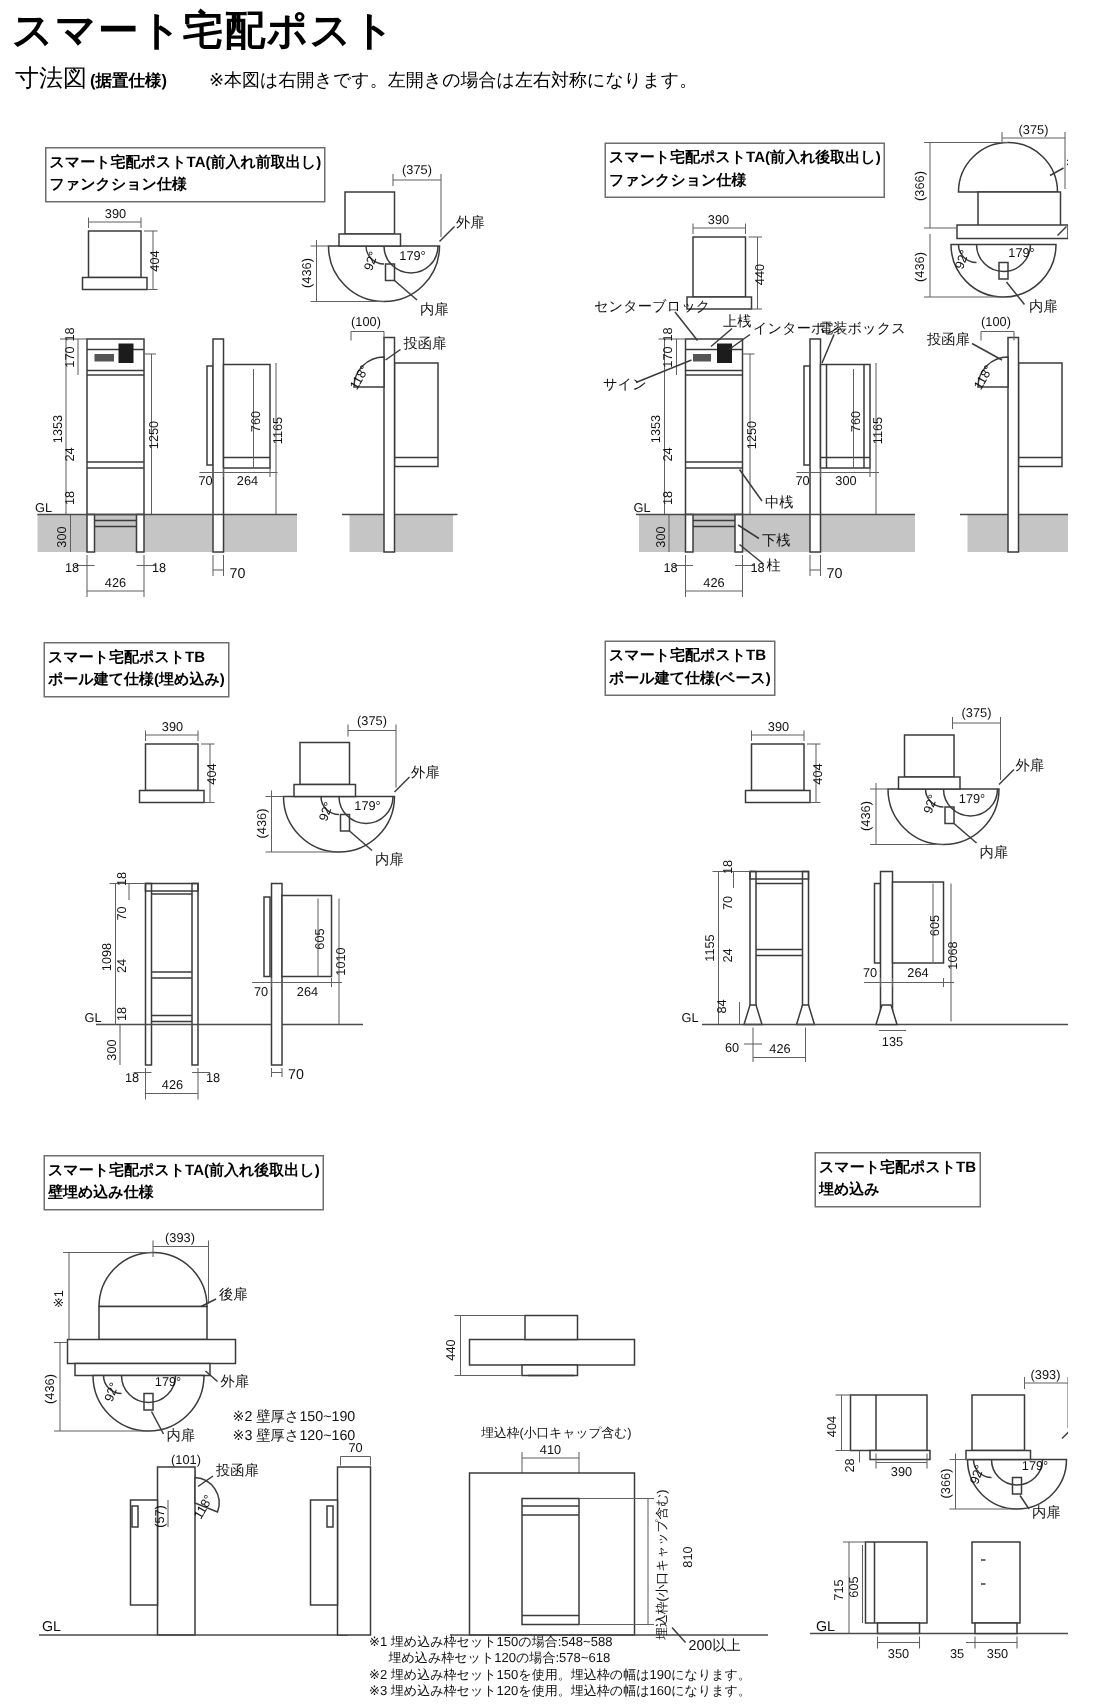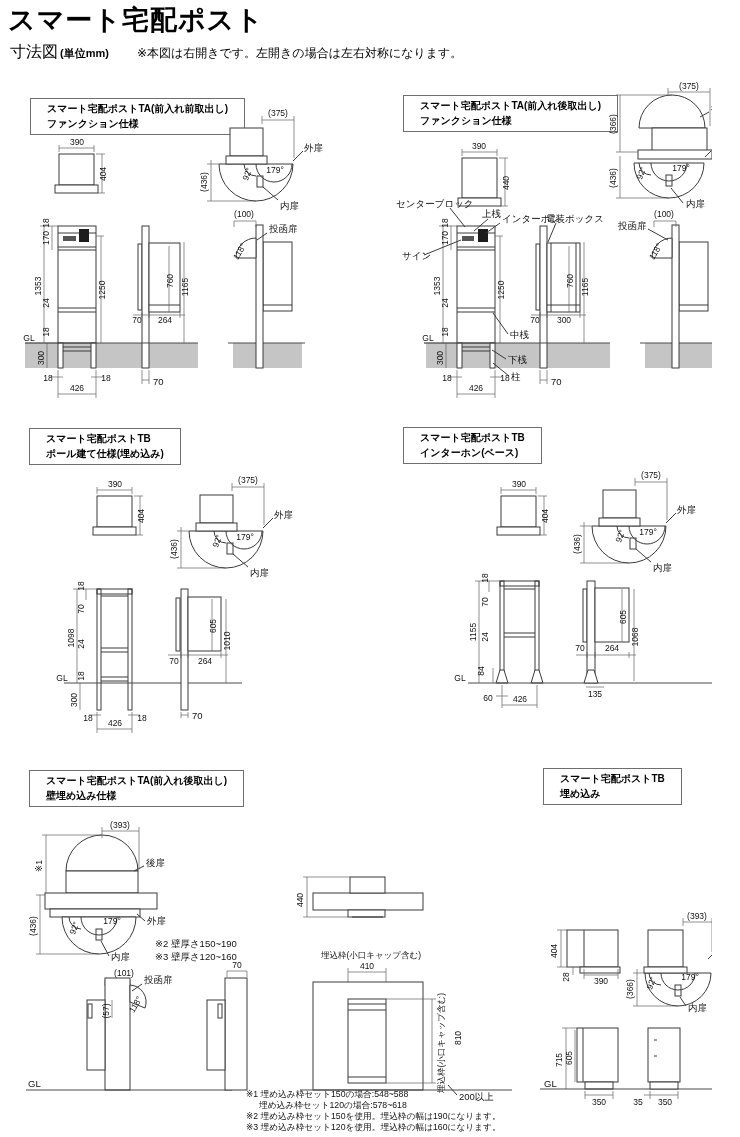--- a/index.html
+++ b/index.html
@@ -3,59 +3,59 @@
 <meta charset="utf-8">
 <style>
   html,body{margin:0;padding:0;background:#fff}
   .page{position:relative;width:712px;height:1137px;background:#fff;overflow:hidden;
         font-family:"Liberation Sans","DejaVu Sans",sans-serif;color:#000}
   .title{position:absolute;left:8px;top:2px;font-size:27px;font-weight:bold;letter-spacing:1px}
   .sub{position:absolute;left:10px;top:42px;white-space:nowrap}
   .sub-h{font-size:16px;font-weight:normal}
   .sub-u{font-size:11px;font-weight:bold;margin-left:2px}
   .sub-n{font-size:12px;margin-left:28px}
-  .hdr{position:absolute;border:1px solid #6e6e6e;background:#fff;padding:3px 16px;
+  .hdr{position:absolute;border:1px solid #6e6e6e;background:#fff;padding:3px 2px;
        font-size:10px;font-weight:bold;line-height:1.45;white-space:nowrap}
   svg.art{position:absolute;left:0;top:0}
   .s{fill:none;stroke:#3b3b3b;stroke-width:1}
   .sw{fill:#fff;stroke:#3b3b3b;stroke-width:1}
   .d{fill:none;stroke:#616161;stroke-width:0.7}
   .gl{fill:none;stroke:#4a4a4a;stroke-width:1}
   .gb{fill:#c5c5c5}
   .blk{fill:#1c1c1c}
   .gry{fill:#555}
   svg text{font-family:"Liberation Sans","DejaVu Sans",sans-serif;font-size:8.5px;fill:#111;text-anchor:middle}
   svg text.lab{font-size:9.5px;text-anchor:start}
   svg text.fn{font-size:8.7px;text-anchor:start}
 </style>
 </head>
 <body>
 
 <div class="page">
 
   <div class="title">スマート宅配ポスト</div>
   <div class="sub">
-    <span class="sub-h">寸法図</span><span class="sub-u">(単位mm)</span><span class="sub-n">※本図は右開きです。左開きの場合は左右対称になります。</span>
+    <span class="sub-h">寸法図</span><span class="sub-u">(据置仕様)</span><span class="sub-n">※本図は右開きです。左開きの場合は左右対称になります。</span>
   </div>
 
   <div class="hdr" style="left:30px;top:98px">
     <div>スマート宅配ポストTA(前入れ前取出し)</div>
     <div>ファンクション仕様</div>
   </div>
   <div class="hdr" style="left:403px;top:95px">
     <div>スマート宅配ポストTA(前入れ後取出し)</div>
     <div>ファンクション仕様</div>
   </div>
   <div class="hdr" style="left:29px;top:428px">
     <div>スマート宅配ポストTB</div>
     <div>ポール建て仕様(埋め込み)</div>
   </div>
   <div class="hdr" style="left:403px;top:427px">
     <div>スマート宅配ポストTB</div>
-    <div>インターホン(ベース)</div>
+    <div>ポール建て仕様(ベース)</div>
   </div>
   <div class="hdr" style="left:29px;top:770px">
     <div>スマート宅配ポストTA(前入れ後取出し)</div>
     <div>壁埋め込み仕様</div>
   </div>
   <div class="hdr" style="left:543px;top:768px">
     <div>スマート宅配ポストTB</div>
     <div>埋め込み</div>
   </div>
 

